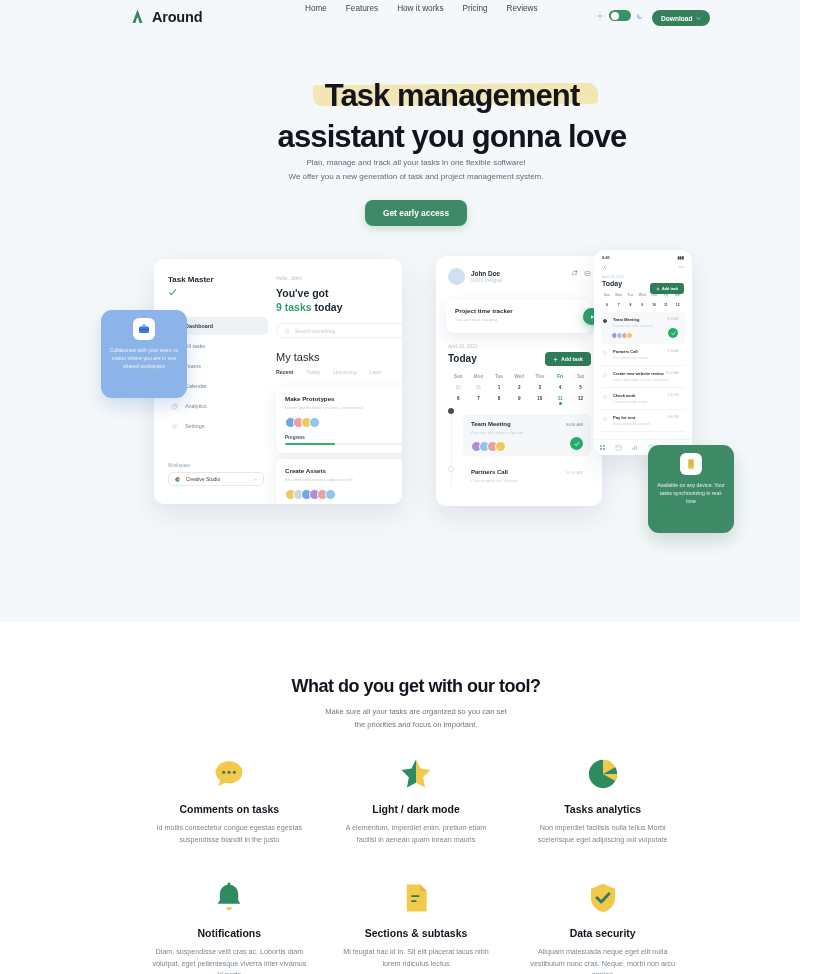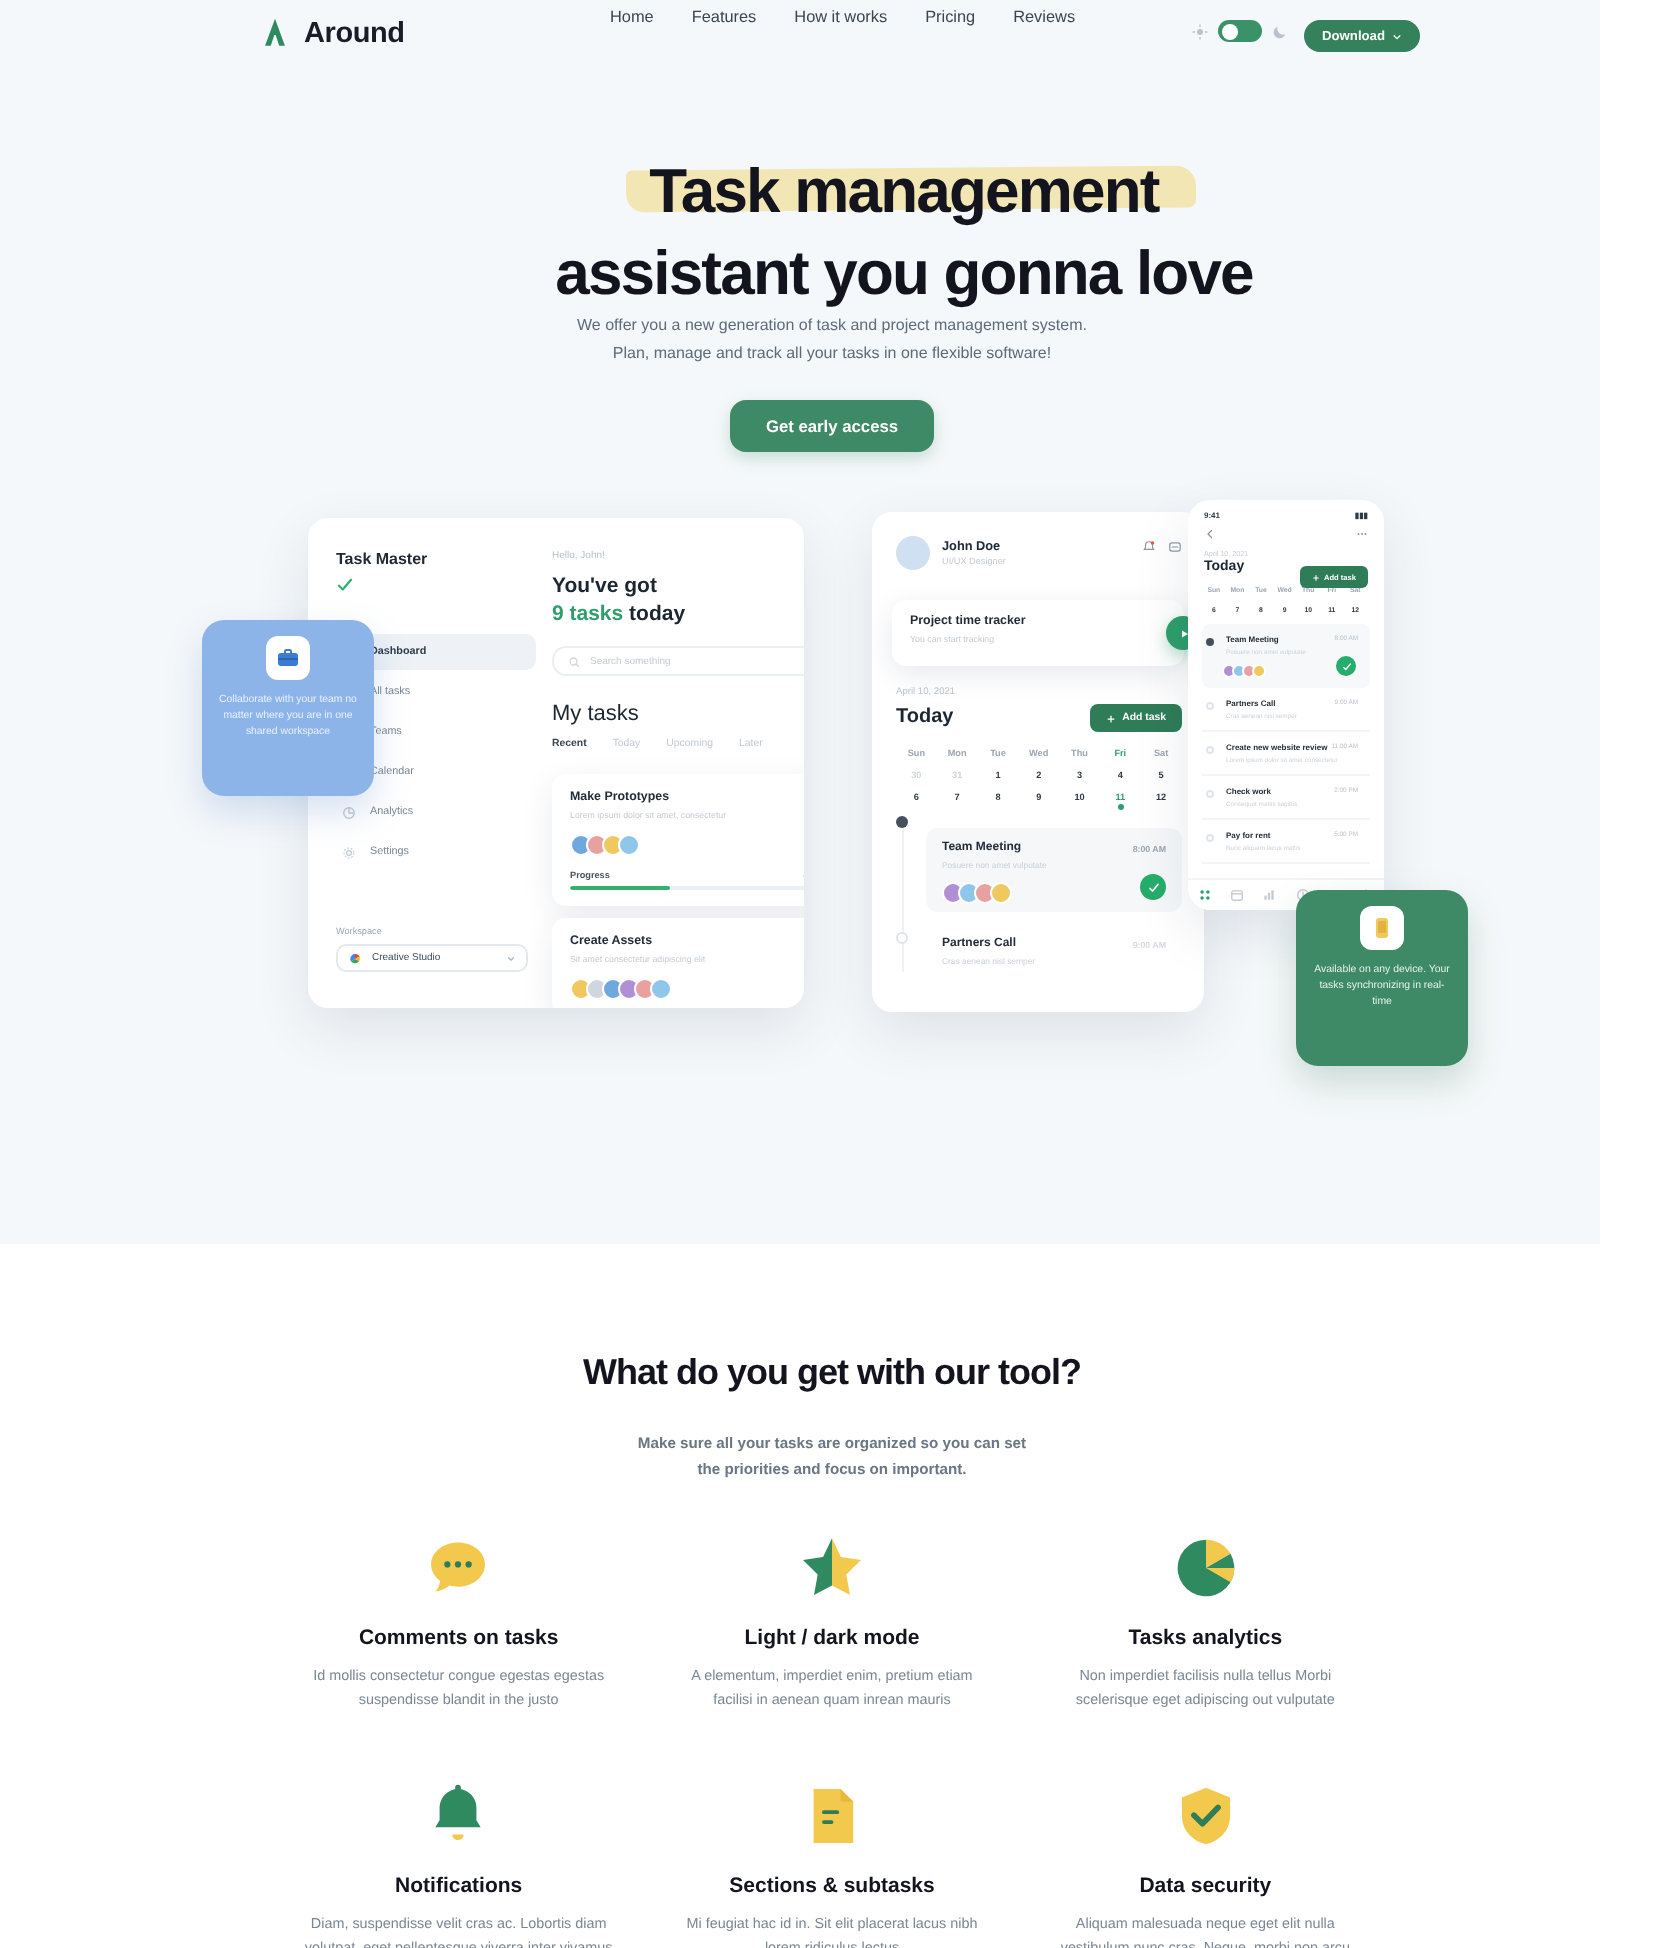--- a/index.html
+++ b/index.html
@@ -244,21 +244,21 @@
   .ph-tabbar svg { width: 7px; height: 7px; display: block; opacity: .5; }
   .ph-tabbar svg.act { opacity: 1; }
 
   .arrow-blue { position: absolute; left: 104px; top: 415px; width: 40px; height: 38px; }
   .arrow-green { position: absolute; left: 694px; top: 421px; width: 30px; height: 32px; }
 
   
   .features { position: absolute; left: 0; top: 622px; width: 832px; background: #fff; }
   .feat-head { text-align: center; padding-top: 54px; }
   .feat-title { font-size: 18px; font-weight: 700; color: #14141f; letter-spacing: -0.5px; }
-  .feat-sub { font-size: 7.6px; color: #6a7684; line-height: 12.5px; margin-top: 19px; font-weight: bold; }
+  .feat-sub { font-size: 7.6px; color: #6a7684; line-height: 12.5px; margin-top: 9px; }
 
   .grid { display: grid; grid-template-columns: repeat(3, 1fr); width: 560px; margin: 26px auto 0 auto; row-gap: 36px; }
   .feat { text-align: center; padding: 0 14px; }
   .feat-ic { width: 34px; height: 34px; margin: 0 auto 12px auto; display:block; }
   .feat-name { font-size: 10.5px; font-weight: 700; color: #14141f; }
   .feat-desc { font-size: 7.2px; color: #7a8692; line-height: 11.5px; margin-top: 7px; }
 </style>
 </head>
 <body>
 
@@ -311,22 +311,22 @@
     <div>
       <span class="head-line1">
         <span class="hl"></span>
         <span class="txt">Task management</span>
       </span>
     </div>
     <div class="head-line2">assistant you gonna love</div>
   </div>
 
   <div class="hero-sub">
+    <div>Plan, manage and track all your tasks in one flexible software!</div>
     <div>We offer you a new generation of task and project management system.</div>
-    <div>Plan, manage and track all your tasks in one flexible software!</div>
   </div>
 
   <div class="cta-wrap">
     <button class="cta-btn">Get early access</button>
   </div>
 
   <div class="mock">
 
     <svg class="arrow-blue" viewBox="0 0 40 38">
       <path d="M6 8 C16 2, 20 12, 13 17 C7 21, 14 26, 24 25 C30 24, 33 27, 35 31" fill="none" stroke="#7ba3d8" stroke-width="1.6" stroke-linecap="round"></path>

